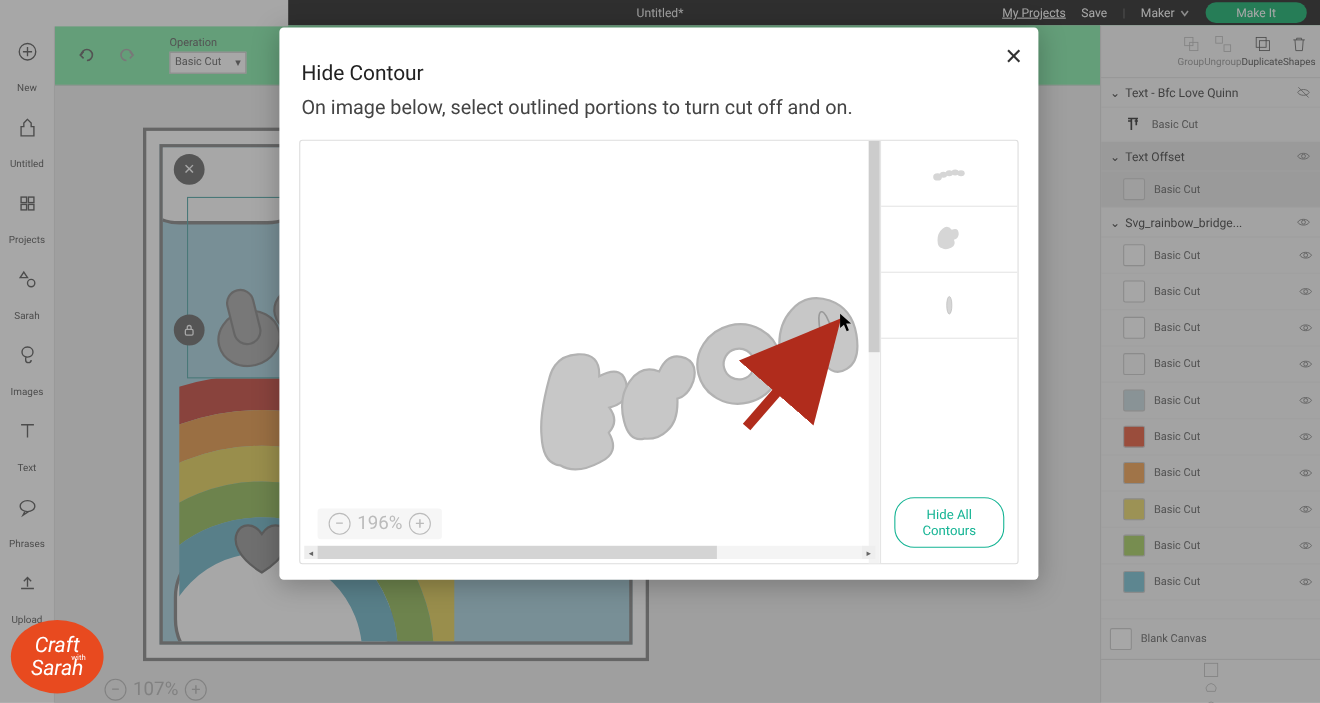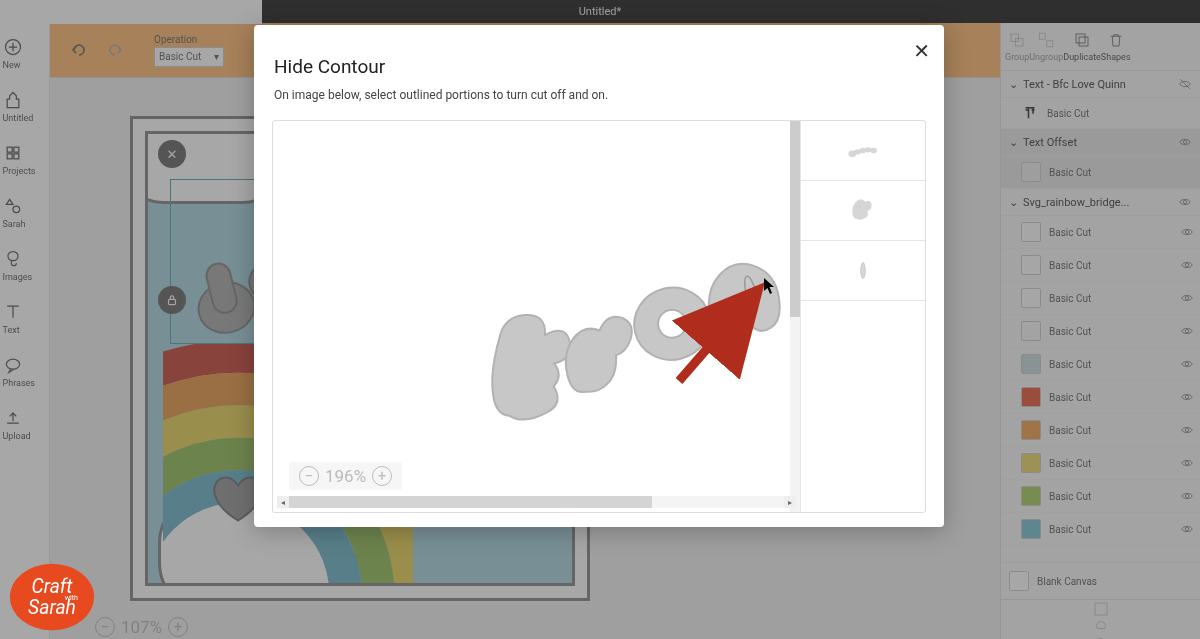--- a/index.html
+++ b/index.html
@@ -11,70 +11,70 @@
 .topbar-title { position: absolute; left: 50%; transform: translateX(-50%); color: #eee; }
 .myprojects { text-decoration: underline; cursor: pointer; }
 .divider-v { color: #666; }
 .maker { display: flex; align-items: center; gap: 4px; }
 .makeit { background: #15b36e; color: #fff; padding: 3px 28px; border-radius: 14px; font-size: 11px; }
 
 
 .whitebox { position: absolute; top: 0; left: 0; width: 262px; height: 24px; background: #fff; z-index: 5; }
 
 
-.secondbar { height: 55px; background: #fdba74; border-bottom: 1px solid #ddd; display: flex; align-items: center; }
+.secondbar { height: 55px; background: #86efac; border-bottom: 1px solid #ddd; display: flex; align-items: center; }
 .undo-redo { display:flex; gap:18px; margin-left: 70px; color:#555;}
 .op-group { margin-left: 30px; font-size: 10px; color:#666; }
 .op-label { margin-bottom: 2px; }
 .op-select { width: 70px; height: 20px; border: 1px solid #ccc; background: #fff; font-size: 10px; padding: 0 4px; display:flex; align-items: center; justify-content: space-between;}
 
 
 .leftbar { position: absolute; left: 0; top: 23px; width: 50px; height: 616px; background: #fff; border-right: 1px solid #e6e6e6; display: flex; flex-direction: column; align-items: center; padding-top: 8px; gap: 8px; }
-.tool { width: 44px; display: flex; flex-direction: column; align-items: flex-start; gap: 3px; color: #5a5a5a; font-size: 9px; cursor: pointer; padding: 6px 0;}
+.tool { width: 44px; display: flex; flex-direction: column; align-items: center; gap: 19px; color: #5a5a5a; font-size: 9px; cursor: pointer; padding: 6px 0;}
 .tool svg { width: 20px; height: 20px; stroke: #5a5a5a; fill: none; stroke-width: 1.5; }
 
 
 .canvas-wrap { position: absolute; left: 130px; top: 116px; width: 460px; height: 485px; border: 3px solid #888; background: #fff;}
 .canvas-inner { position: absolute; left: 12px; top: 12px; right: 12px; bottom: 12px; border: 3px solid #888; background: #a9d4e1; overflow: hidden;}
 .sel-rect { position: absolute; left: 22px; top: 45px; width: 250px; height: 165px; border: 1px solid #5aa; background: rgba(255,255,255,0);}
 .sel-handle { position: absolute; width: 28px; height: 28px; border-radius: 50%; background: #6a6a6a; display:flex; align-items:center; justify-content:center; color:#fff; font-size:13px;}
 .sh-del { left: 10px; top: 6px; }
 .sh-lock { left: 10px; top: 152px; }
 .rainbow { position: absolute; left: 15px; top: 210px; width: 250px; height: 250px; }
 .cloud { position: absolute; border: 3px solid #888; background: #fff; border-radius: 50px; }
 .heart { position:absolute; left:55px; top:334px; width:70px; height:60px; }
 .zoom-ctrl { position: absolute; left: 95px; bottom: 2px; display:flex; align-items:center; gap:6px; color:#bbb; font-size:17px;}
 
 
 .rightpanel { position: absolute; right: 0; top: 23px; width: 200px; height: 616px; background: #f7f7f7; border-left: 1px solid #e0e0e0; display: flex; flex-direction: column; }
 .rp-tabs { display: flex; height: 24px; font-size: 11px; }
 .rp-tab { flex: 1; text-align: center; line-height: 24px; color: #666; border-bottom: 2px solid transparent; cursor:pointer;}
 .rp-tab.active { border-bottom-color: #444; color: #222; }
-.rp-actions { display:flex; justify-content: flex-start; padding: 8px 4px; border-bottom: 1px solid #e3e3e3;}
+.rp-actions { display:flex; justify-content: flex-end; padding: 8px 4px; border-bottom: 1px solid #e3e3e3;}
 .rp-act { display:flex; flex-direction:column; align-items:center; font-size:9px; color:#999; gap:3px;}
 .rp-act.enabled { color: #555; }
 .layers { flex: 1; overflow-y: auto; }
 .layer-group { padding: 6px 8px; font-size: 11px; color:#444; display:flex; align-items:center; gap:4px; border-bottom:1px solid #eee;}
 .layer-group.sel { background: #e8e8e8;}
 .layer-item { padding: 6px 6px 6px 20px; font-size: 10px; color:#666; display:flex; align-items:center; gap:8px; border-bottom:1px solid #f2f2f2;}
 .swatch { width: 20px; height: 20px; border: 1px solid #ccc; border-radius: 2px; flex-shrink: 0;}
 .eye { margin-left: auto; width: 14px; height: 14px; flex-shrink:0;}
 .eye svg { width:14px; height:14px; stroke:#888; fill:none; stroke-width:1.5;}
 .chev { width:10px; display:inline-block;}
 .rp-footer { height: 40px; border-top: 1px solid #e0e0e0; display:flex; align-items:center; justify-content: space-around; padding: 0 6px; flex-direction: column;}
 .rp-footer-item { width:22px; height:22px; display:flex; align-items:center; justify-content:center; color:#bbb;}
 .blank-row { padding: 8px; display:flex; align-items:center; gap:8px; font-size:10px; color:#666; border-top:1px solid #eee;}
 
 
 .overlay { position: absolute; inset: 0; background: rgba(60,60,60,0.45); z-index: 10; }
 .modal { position: absolute; left: 254px; top: 25px; width: 690px; height: 502px; background: #fff; border-radius: 4px; box-shadow: 0 4px 24px rgba(0,0,0,0.25); z-index: 11; display:flex; flex-direction:column;}
 .modal-close { position:absolute; right: 14px; top: 14px; cursor:pointer; color:#333; font-size:20px;}
 .modal-head { text-align:left; padding: 30px 20px 12px; }
 .modal-title { font-size: 19px; font-weight: 400; color:#222; margin-bottom: 10px;}
-.modal-sub { font-size: 12px; color:#444; }
+.modal-sub { font-size: 18px; color:#444; }
 .modal-body { flex:1; margin: 6px 18px 14px; border:1px solid #ddd; border-radius:3px; display:flex; overflow:hidden; position:relative;}
 .preview-pane { flex:1; position:relative; overflow:auto; }
 .preview-art { position: absolute; left: 200px; top: 110px; width: 340px; height: 200px; }
 .preview-zoom { position:absolute; left:16px; bottom:22px; display:flex; align-items:center; gap:6px; color:#bbb; font-size:17px; background:#f6f6f6; padding:4px 10px; border-radius:3px;}
 .hscroll { position:absolute; left:4px; right:4px; bottom:4px; height:12px; background:#f4f4f4;}
 .hscroll-thumb { position:absolute; left:0; top:0; height:12px; width:70%; background:#d4d4d4;}
 .hscroll-arrow { position:absolute; top:0; width:12px; height:12px; background:#eee; font-size:8px; display:flex; align-items:center; justify-content:center; color:#666;}
 .vscroll { position:absolute; right:0; top:0; width:10px; height:100%; background:#f3f3f3;}
 .vscroll-thumb { position:absolute; right:0; top:0; width:10px; height:50%; background:#ccc;}
 .contour-list { width: 125px; border-left:1px solid #e5e5e5; display:flex; flex-direction:column; }
@@ -88,20 +88,32 @@
 .logo-badge { position:absolute; left:8px; bottom:6px; width:88px; height:72px; z-index:20;}
 
 </style>
 </head>
 <body>
 
 <div class="whitebox"></div>
 
 <div class="topbar">
   <span class="topbar-title">Untitled*</span>
+  <div class="topbar-right">
+    <span class="myprojects">My Projects</span>
+    <span>Save</span>
+    <span class="divider-v">|</span>
+    <span class="maker">
+      <span>Maker</span>
+      <svg width="10" height="10" viewBox="0 0 10 10">
+          <path d="M2 3 L5 7 L8 3" stroke="#ccc" fill="none" stroke-width="1.5"></path>
+        </svg>
+    </span>
+    <span class="makeit">Make It</span>
+  </div>
 </div>
 
 <div class="secondbar">
   <div class="undo-redo">
     <svg width="18" height="18" viewBox="0 0 18 18">
         <path d="M4 9 A5 5 0 1 1 9 14" stroke="#666" fill="none" stroke-width="1.5"></path>
         <path d="M6 6 L3 9 L6 12" stroke="#666" fill="none" stroke-width="1.5"></path>
       </svg>
     <svg width="18" height="18" viewBox="0 0 18 18">
         <path d="M14 9 A5 5 0 1 0 9 14" stroke="#aaa" fill="none" stroke-width="1.5"></path>
@@ -475,20 +487,21 @@
               <path d="M18 30 q-6 -2 -4 -12 q2 -10 10 -14 q8 -4 12 4 q10 -2 8 8 q-2 6 -8 6 q2 8 -6 10 q-8 2 -12 -2z"></path>
             </g>
           </svg>
       </div>
       <div class="contour-thumb">
         <svg viewBox="0 0 60 40">
             <ellipse cx="30" cy="20" rx="3.5" ry="12" fill="#d6d6d6" stroke="#bcbcbc"></ellipse>
           </svg>
       </div>
       <div style="flex:1"></div>
+      <div class="hide-all">Hide All Contours</div>
     </div>
   </div>
 </div>
 
 <svg class="logo-badge" viewBox="0 0 100 82">
   <ellipse cx="50" cy="41" rx="48" ry="38" fill="#e84a1f"></ellipse>
   <text x="50" y="36" text-anchor="middle" fill="#fff" font-family="cursive" font-size="22" font-style="italic">Craft</text>
   <text x="72" y="44" text-anchor="middle" fill="#fff" font-size="8">with</text>
   <text x="50" y="60" text-anchor="middle" fill="#fff" font-family="cursive" font-size="22" font-style="italic">Sarah</text>
 </svg>

